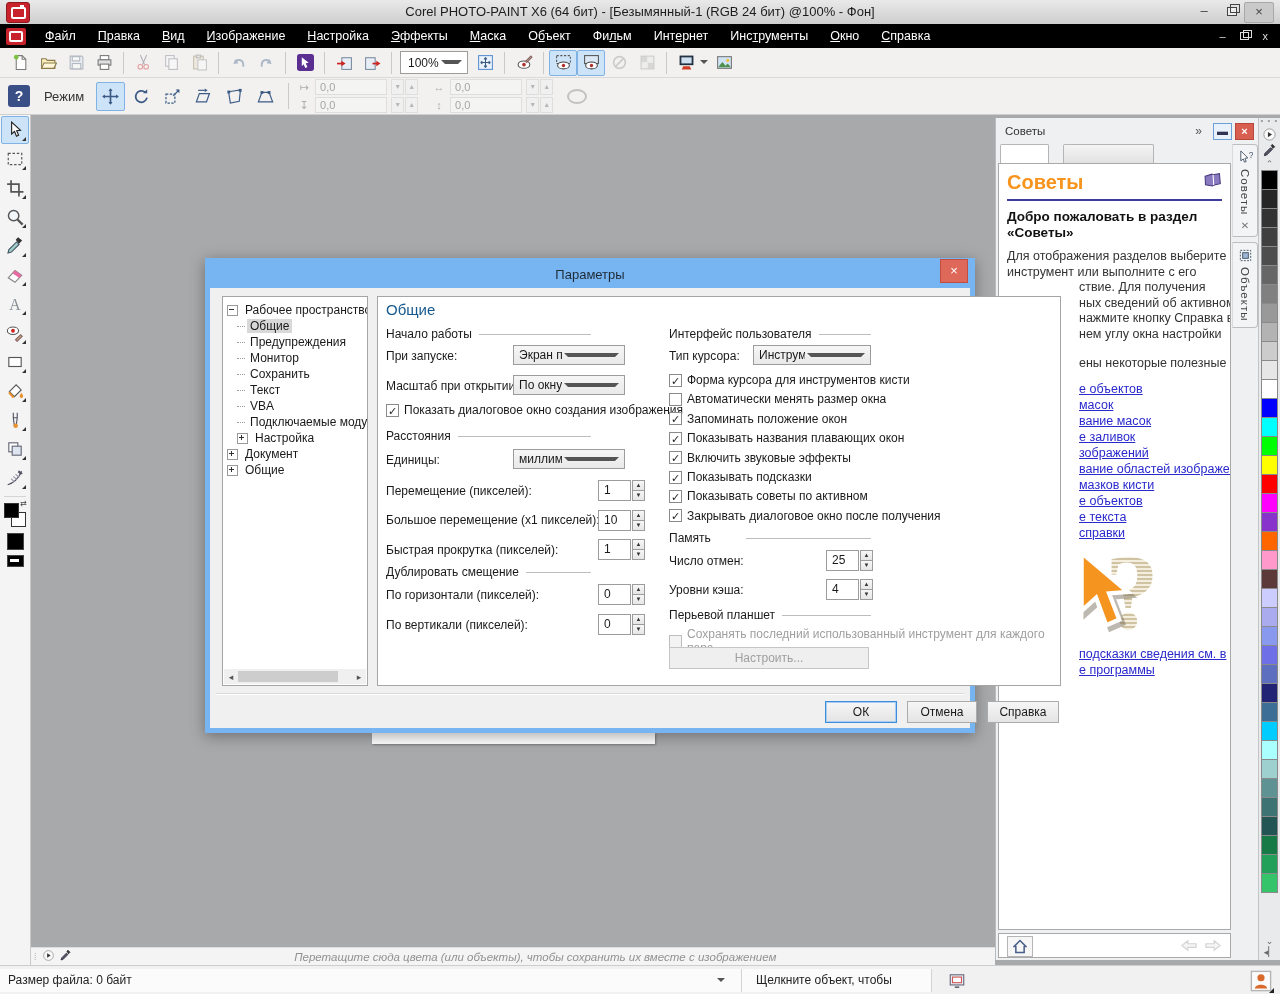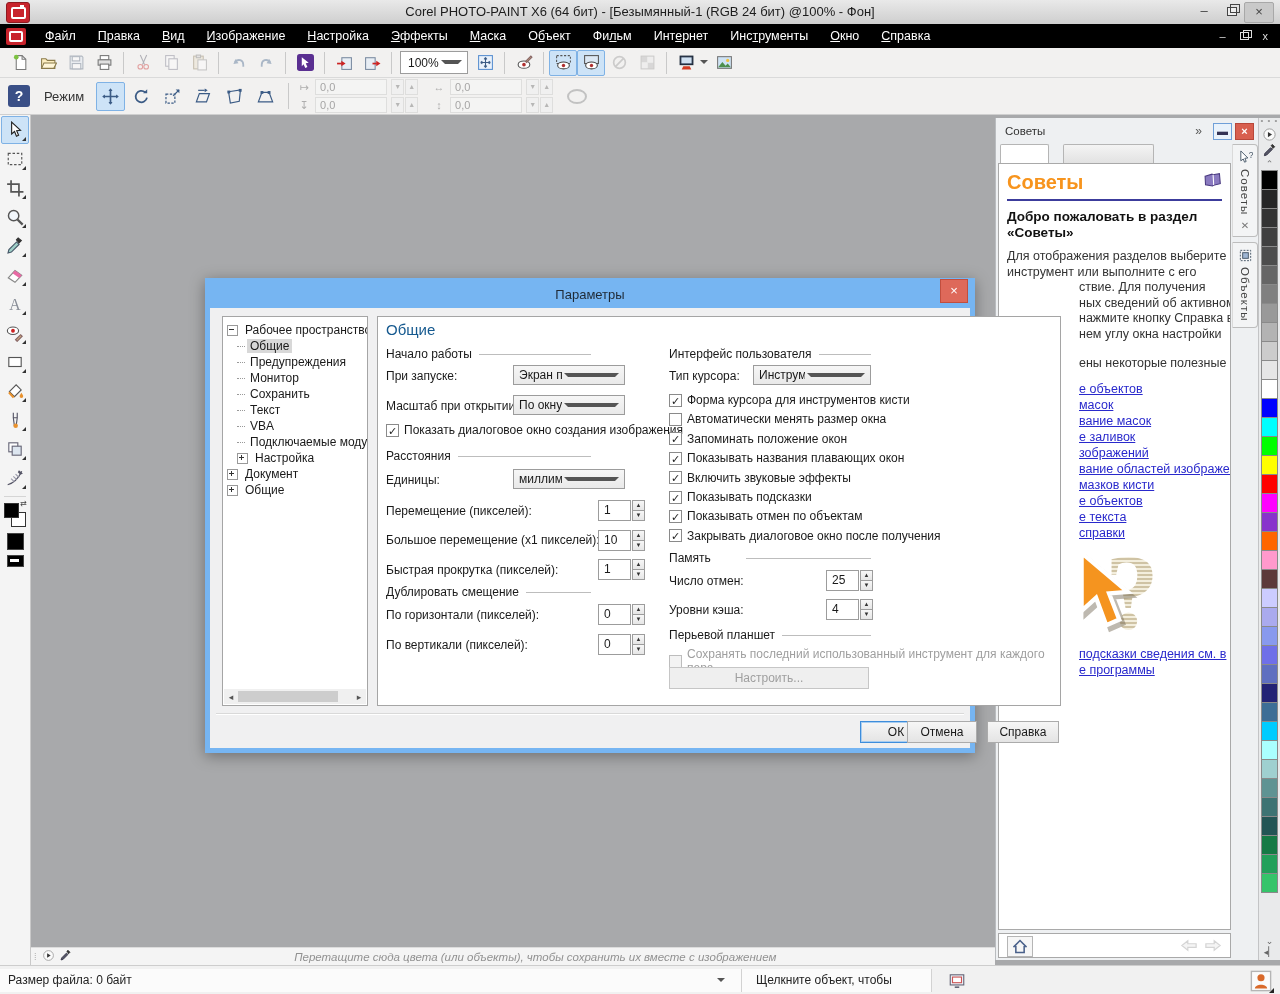--- a/index.html
+++ b/index.html
@@ -140,21 +140,21 @@
   .palette{left:1258px;top:118px;width:22px;height:842px;background:#e9eaeb;border-left:1px solid #c3c4c6;box-sizing:border-box;}
   .pal-handle{text-align:center;color:#999;font-size:8px;letter-spacing:1px;height:8px;line-height:6px;}
   .pal-btn{width:15px;height:15px;margin:1px auto;display:flex;align-items:center;justify-content:center;}
   .pal-btn svg{width:13px;height:13px;}
   .pal-chev{text-align:center;color:#777;font-size:9px;height:10px;line-height:10px;}
   .swatches{width:17px;margin:2px auto 0;}
   .swatch{width:17px;height:20px;border:1px solid #8a8a8a;box-sizing:border-box;margin-top:-1px;}
   .pal-bottom{position:absolute;bottom:2px;left:0;width:100%;text-align:center;color:#666;font-size:9px;line-height:11px;}
   
   .dialog{left:205px;top:258px;width:770px;height:475px;background:#f0f0f1;border:5px solid #76b5f2;
-          box-sizing:border-box;z-index:50;box-shadow:0 3px 14px rgba(0,0,0,.35);margin-top:20px;}
+          box-sizing:border-box;z-index:50;box-shadow:0 3px 14px rgba(0,0,0,.35);}
   .dlg-title{height:25px;background:#76b5f2;margin:0;text-align:center;line-height:24px;font-size:13px;color:#1f2a36;}
   .dlg-close{position:absolute;right:2px;top:-4px;width:28px;height:24px;background:#de695a;border:1px solid #c14e3e;
              color:#fff;text-align:center;line-height:22px;font-size:13px;box-sizing:border-box;}
   .dlg-tree{position:absolute;left:12px;top:33px;width:146px;height:390px;background:#fff;border:1px solid #a5a5a5;
             box-sizing:border-box;overflow:hidden;font-size:12px;}
   .tree-row{display:flex;align-items:center;height:16px;white-space:nowrap;}
   .exp{width:9px;height:9px;border:1px solid #999;background:#fff;flex:none;position:relative;margin-right:4px;}
   .exp:before{content:"";position:absolute;left:1px;top:3px;width:5px;height:1px;background:#333;}
   .exp.plus:after{content:"";position:absolute;left:3px;top:1px;width:1px;height:5px;background:#333;}
   .stub{width:8px;border-top:1px dotted #999;flex:none;margin-right:2px;}
@@ -1037,21 +1037,21 @@
         <div class="chk-row" style="left: 291px; top: 153.6px;">
           <span class="chk">✓</span>
           <span>Включить звуковые эффекты</span>
         </div>
         <div class="chk-row" style="left: 291px; top: 173px;">
           <span class="chk">✓</span>
           <span>Показывать подсказки</span>
         </div>
         <div class="chk-row" style="left: 291px; top: 192.4px;">
           <span class="chk">✓</span>
-          <span>Показывать отмен по объектам</span>
+          <span>Показывать советы по активном</span>
         </div>
         <div class="chk-row" style="left: 291px; top: 211.8px;">
           <span class="chk">✓</span>
           <span>Закрывать диалоговое окно после получения</span>
         </div>
       </div>
 
     <div class="sec-title" style="left:291px;top:234px;width:202px;gap:28px;">
       <span>Память</span>
         <span class="line"></span>
@@ -1086,16 +1086,16 @@
 
     <div class="chk-row disabled" style="left:291px;top:330px;">
       <span class="chk"></span>
       <span>Сохранять последний использованный инструмент для каждого пера</span>
       </div>
 
     <div class="dlg-btn disabled" style="left:291px;top:350px;width:200px;">Настроить...</div>
   </div>
 
   <div class="dlg-sep"></div>
-  <div class="dlg-btn default" style="left:650px;top:438px;width:72px;">ОК</div>
+  <div class="dlg-btn default" style="left:615px;top:438px;width:72px;">ОК</div>
   <div class="dlg-btn" style="left:697px;top:438px;width:70px;">Отмена</div>
   <div class="dlg-btn" style="left:777px;top:438px;width:72px;">Справка</div>
 </div>
 
 </body></html>

